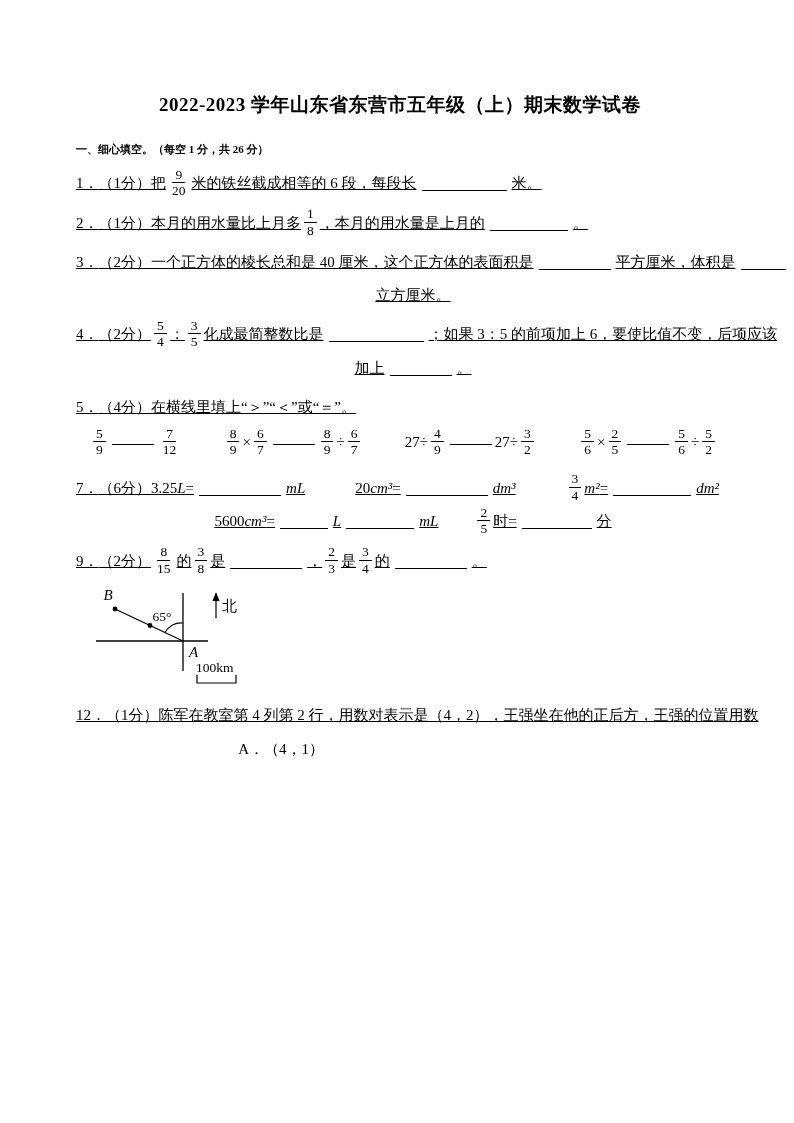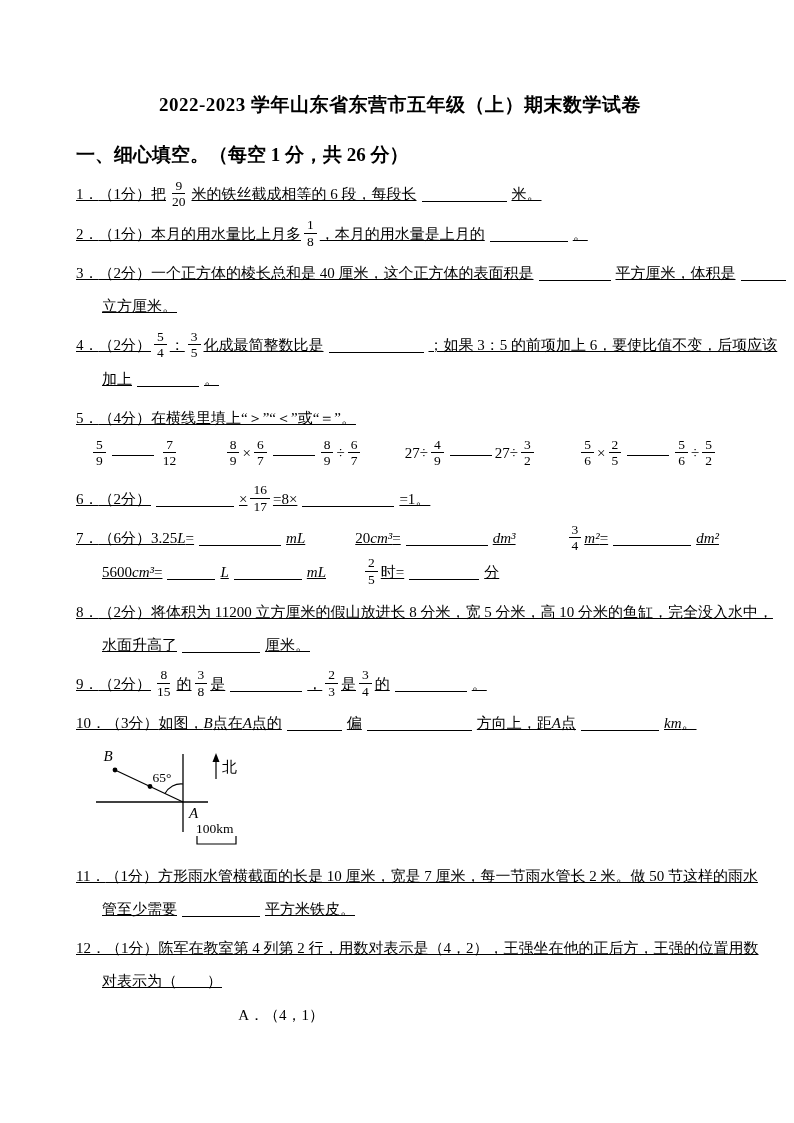--- a/index.html
+++ b/index.html
@@ -3,24 +3,24 @@
 <meta charset="utf-8">
 <style>
   html,body{margin:0;padding:0;background:#ffffff;}
   body{
     width:794px;height:1123px;overflow:hidden;
     font-family:"Liberation Serif","DejaVu Serif",serif;
     color:#000;font-size:15px;
   }
   .page{box-sizing:border-box;width:794px;height:854px;padding:92px 70px 0 76px;}
   .title{text-align:center;font-size:19px;font-weight:bold;margin:0 0 24px 0;letter-spacing:.5px;}
-  .sec{font-weight:bold;font-size:19px;margin:14px 0 10px 0;}
+  .sec{font-weight:bold;font-size:11px;margin:14px 0 10px 0;}
   .line{line-height:33px;text-decoration:underline;}
   .l1{padding-left:28px;text-indent:-28px;white-space:nowrap;}
-  .l2{padding-left:26px;white-space:nowrap;}
+  .l2{padding-left:26px;white-space:nowrap;text-align:center;}
   .qblock{margin-bottom:6px;}
   
   .frac{display:inline-flex;flex-direction:column;align-items:center;vertical-align:middle;
         line-height:1.15;font-size:13.5px;margin:0 3px;position:relative;top:-2px;text-indent:0;}
   .frac .fn{border-bottom:1px solid #000;padding:0 3px;}
   .frac .fd{padding:0 3px;}
   
   .bl{display:inline-block;border-bottom:1px solid #000;height:16px;vertical-align:-3px;margin:0 5px;text-indent:0;}
   .dash{display:inline-block;border-bottom:1px solid #000;height:1px;width:42px;vertical-align:middle;margin:0 3px;text-indent:0;}
   .w45{width:45px}.w48{width:48px}.w55{width:55px}.w62{width:62px}.w68{width:68px}
@@ -124,104 +124,80 @@
           </span><span class="dash"></span><span class="frac">
             <span class="fn">5</span>
             <span class="fd">6</span>
           </span><span>÷</span><span class="frac">
             <span class="fn">5</span>
             <span class="fd">2</span>
           </span></span>
     </div>
   </div>
 
-  <div class="qblock">
-    <div class="line l1">
-      <span>6．</span><span>（2分）</span><span class="bl w78"></span><span>×</span><span class="frac">
-          <span class="fn">16</span>
-          <span class="fd">17</span>
-        </span><span>=8×</span><span class="bl w92"></span><span>=1。</span>
-    </div>
-  </div>
 
   <div class="qblock">
     <div class="line l1">
       <span>7．</span><span>（6分）</span><span>3.25</span><i class="mv">L</i><span>=</span><span class="bl w82"></span><i class="mv">mL</i><span class="gap"></span><span>20</span><i class="mv">cm³</i><span>=</span><span class="bl w82"></span><i class="mv">dm³</i><span class="gap"></span><span class="frac">
           <span class="fn">3</span>
           <span class="fd">4</span>
         </span><i class="mv">m²</i><span>=</span><span class="bl w78"></span><i class="mv">dm²</i>
     </div>
     <div class="line l2">
       <span>5600</span><i class="mv">cm³</i><span>=</span><span class="bl w48"></span><i class="mv">L</i><span class="bl w68"></span><i class="mv">mL</i><span class="gap2"></span><span class="frac">
           <span class="fn">2</span>
           <span class="fd">5</span>
         </span><span>时=</span><span class="bl w70"></span><span>分</span>
     </div>
   </div>
 
-  <div class="qblock">
-    <div class="line l1">
-      <span>8．</span><span>（2分）</span><span>将体积为 11200 立方厘米的假山放进长 8 分米，宽 5 分米，高 10 分米的鱼缸，完全没入水中，</span>
-    </div>
-    <div class="line l2"><span>水面升高了</span><span class="bl w78"></span><span>厘米。</span></div>
-  </div>
 
   <div class="qblock">
     <div class="line l1">
       <span>9．</span><span>（2分）</span><span class="frac">
           <span class="fn">8</span>
           <span class="fd">15</span>
         </span><span>的</span><span class="frac">
           <span class="fn">3</span>
           <span class="fd">8</span>
         </span><span>是</span><span class="bl w72"></span><span>，</span><span class="frac">
           <span class="fn">2</span>
           <span class="fd">3</span>
         </span><span>是</span><span class="frac">
           <span class="fn">3</span>
           <span class="fd">4</span>
         </span><span>的</span><span class="bl w72"></span><span>。</span>
     </div>
   </div>
 
   <div class="qblock">
-    <div class="line l1">
-      <span>10．</span><span>（3分）</span><span>如图，</span><i class="mv">B</i><span>点在</span><i class="mv">A</i><span>点的</span><span class="bl w55"></span><span>偏</span><span class="bl w105"></span><span>方向上，距</span><i class="mv">A</i><span>点</span><span class="bl w78"></span><i class="mv">km</i><span>。</span>
-    </div>
     <div class="diagram">
       <svg width="180" height="104" viewBox="0 0 180 104">
         <line x1="95" y1="8" x2="95" y2="86" stroke="#000" stroke-width="1.3"></line>
         <line x1="8" y1="56" x2="120" y2="56" stroke="#000" stroke-width="1.3"></line>
         <line x1="27" y1="24" x2="95" y2="56" stroke="#000" stroke-width="1.3"></line>
         <circle cx="27" cy="24" r="2.4" fill="#000"></circle>
         <circle cx="62" cy="40.5" r="2.4" fill="#000"></circle>
         <path d="M 77 47.6 A 18 18 0 0 1 95 38" fill="none" stroke="#000" stroke-width="1.1"></path>
         <text x="20" y="15" font-size="15" font-style="italic" text-anchor="middle">B</text>
         <text x="74" y="36" font-size="13.5" text-anchor="middle">65°</text>
         <text x="101" y="72" font-size="15" font-style="italic">A</text>
         <line x1="128" y1="33" x2="128" y2="13" stroke="#000" stroke-width="1.2"></line>
         <polygon points="128,7 124.5,16 131.5,16" fill="#000"></polygon>
         <text x="134" y="26" font-size="15">北</text>
         <text x="108" y="87" font-size="13.5">100km</text>
         <path d="M 109 90 L 109 98 L 148 98 L 148 90" fill="none" stroke="#000" stroke-width="1.2"></path>
       </svg>
     </div>
   </div>
 
-  <div class="qblock">
-    <div class="line l1">
-      <span>11．</span><span>（1分）</span><span>方形雨水管横截面的长是 10 厘米，宽是 7 厘米，每一节雨水管长 2 米。做 50 节这样的雨水</span>
-    </div>
-    <div class="line l2"><span>管至少需要</span><span class="bl w78"></span><span>平方米铁皮。</span></div>
-  </div>
 
 
   <div class="qblock">
     <div class="line l1">
       <span>12．</span><span>（1分）</span><span>陈军在教室第 4 列第 2 行，用数对表示是（4，2），王强坐在他的正后方，王强的位置用数</span>
     </div>
-    <div class="line l2"><span>对表示为（　　）</span></div>
     <div class="opts">
       <span class="opt">A．（4，1）</span>
     </div>
   </div>
 
 </div>
 
 </body></html>

